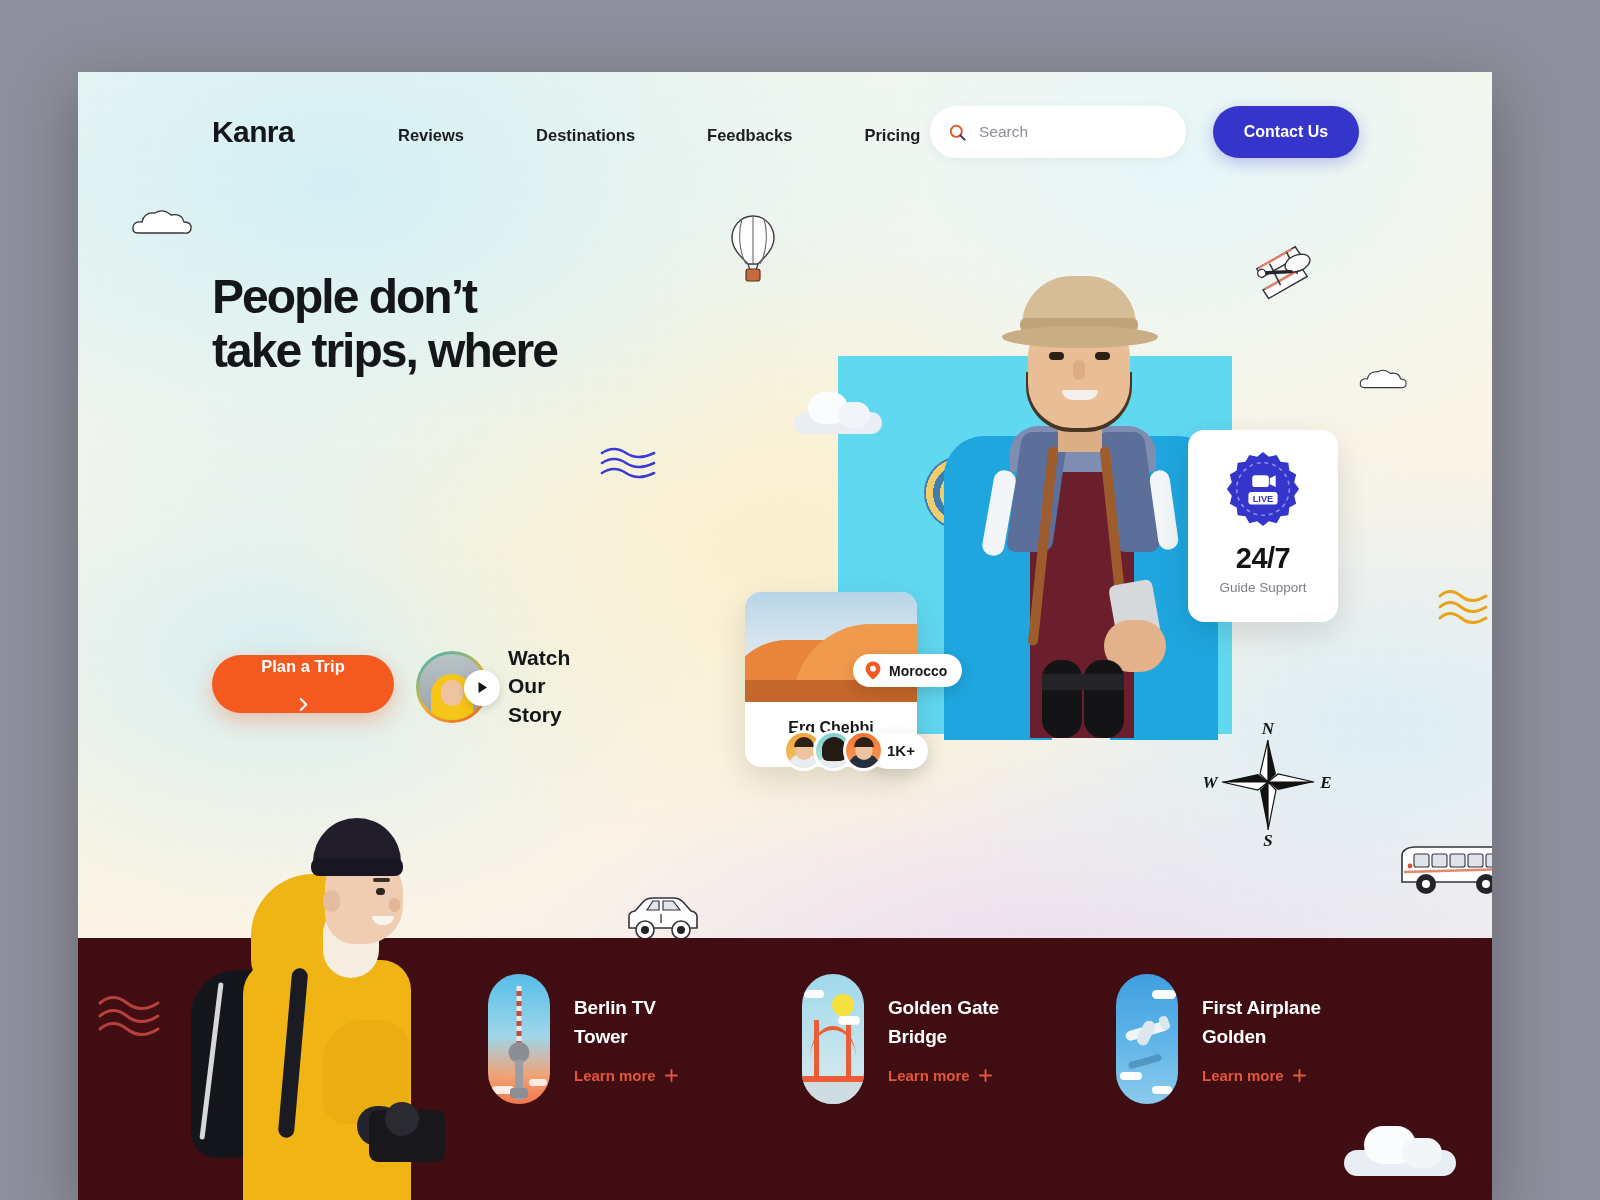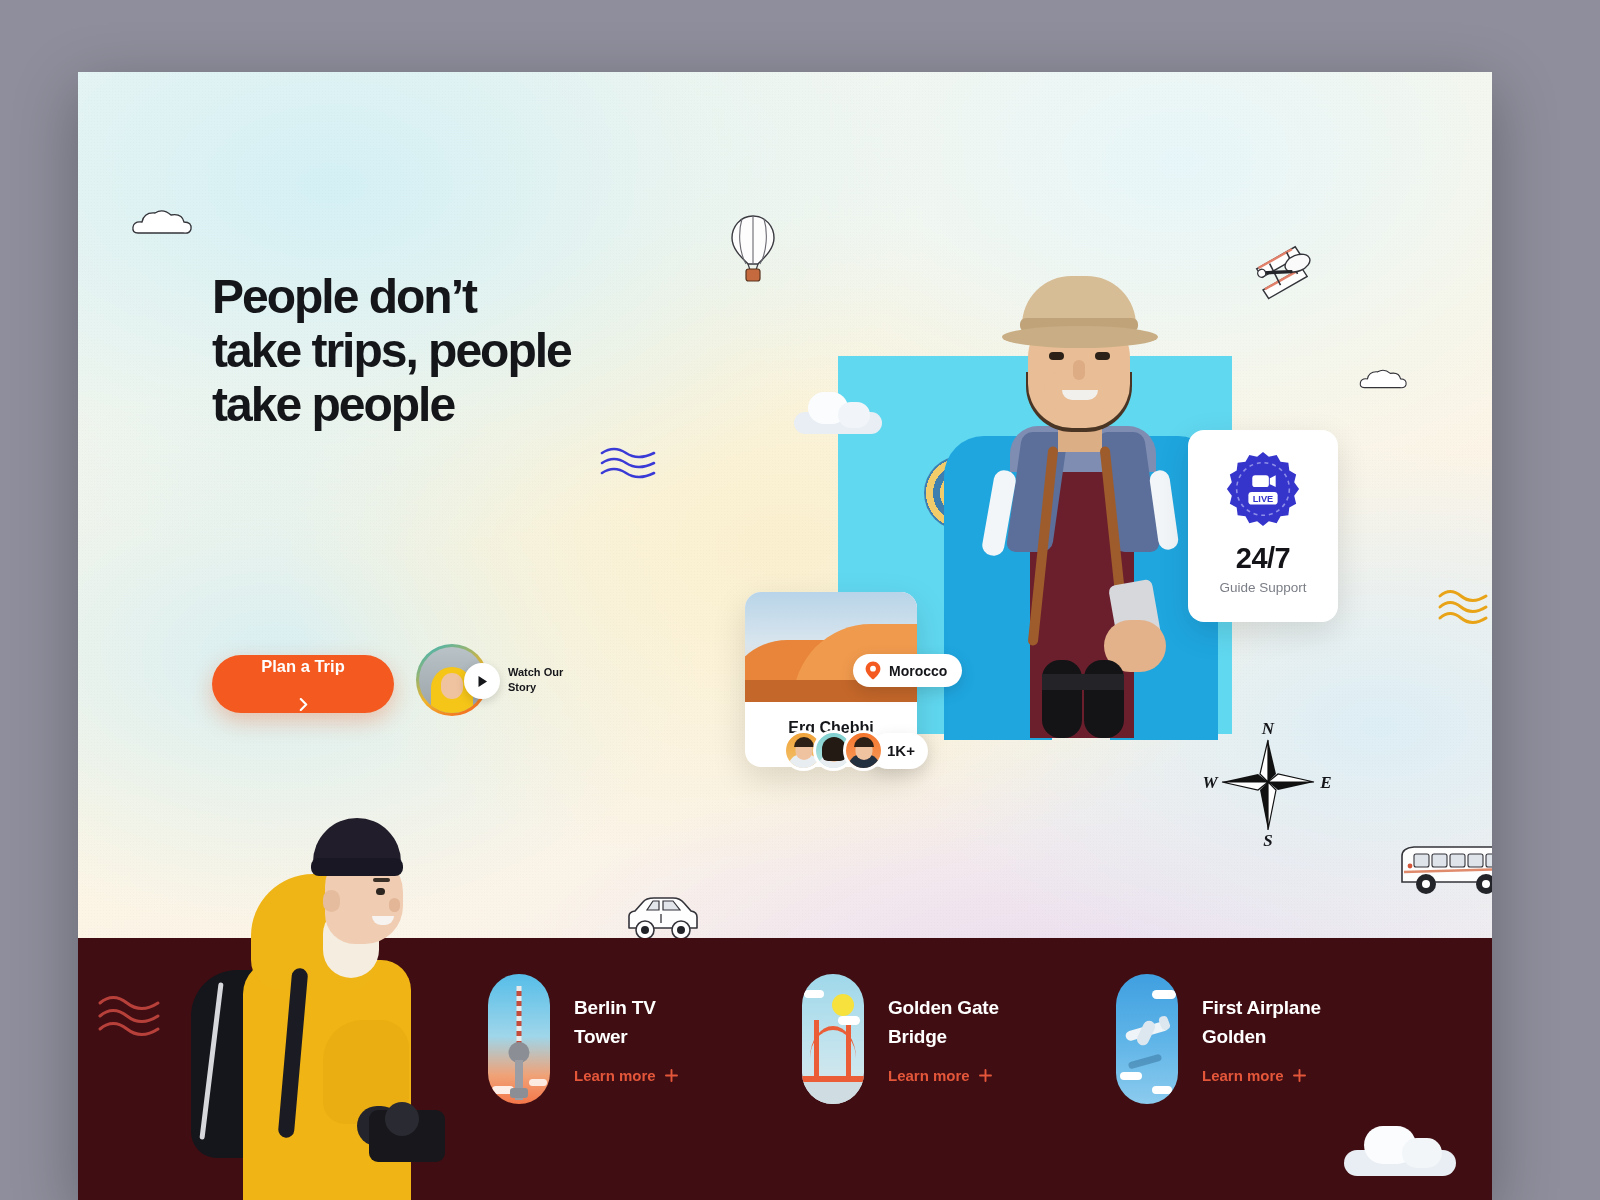--- a/index.html
+++ b/index.html
@@ -109,21 +109,21 @@
   #watch-avatar .face{
     position:absolute; left:22px; bottom:14px; width:22px; height:26px;
     background:#f0c3a0; border-radius:11px;
   }
   #play-badge{
     position:absolute; right:-12px; top:19px;
     width:36px; height:36px; border-radius:50%; background:#fff;
     display:flex; align-items:center; justify-content:center;
     box-shadow:0 3px 10px rgba(0,0,0,.15);
   }
-  #watch-text { font-size:11px; font-weight:700; line-height:1.35; color:#15161a; width:100px; }
+  #watch-text { font-size:21px; font-weight:700; line-height:1.35; color:#15161a; width:100px; }
 
   
   #cyan-panel {
     position:absolute; left:760px; top:284px; width:394px; height:378px;
     background:#60d8f0; z-index:5;
   }
   #hero-photo {
     position:absolute; left:840px; top:188px; width:320px; height:480px; z-index:10;
   }
   .hp { position:absolute; }
@@ -295,20 +295,40 @@
   #compass{ left:1120px; top:640px; }
   #wave-yellow{ left:1358px; top:512px; }
   #wave-red{ left:18px; top:918px; z-index:24; }
 </style>
 </head>
 <body>
 
 <div id="artboard">
   <div id="noise"></div>
 
+  <div id="nav">
+    <div id="logo">Kanra</div>
+
+    <div class="nav-links">
+      <div class="nav-link">Reviews</div>
+      <div class="nav-link">Destinations</div>
+      <div class="nav-link">Feedbacks</div>
+      <div class="nav-link">Pricing</div>
+    </div>
+
+    <div id="search-box">
+      <svg width="19" height="19" viewBox="0 0 24 24">
+        <circle cx="10.5" cy="10.5" r="7" fill="none" stroke="#e35a2a" stroke-width="2.4"></circle>
+        <line x1="15.6" y1="15.6" x2="21" y2="21" stroke="#2b2f66" stroke-width="2.4" stroke-linecap="round"></line>
+      </svg>
+      <input id="search-input" placeholder="Search" style="">
+    </div>
+
+    <button id="contact-btn">Contact Us</button>
+  </div>
 
   <svg class="doodle" id="cloud-a" width="66" height="34" viewBox="0 0 66 34">
     <path d="M8 26 Q2 26 3 20 Q4 14 12 15 Q14 5 25 6 Q33 1 41 8 Q52 6 54 15 Q62 15 61 22 Q60 27 53 26 Z" fill="#fff" stroke="#33333a" stroke-width="1.3" stroke-linejoin="round"></path>
   </svg>
   <svg class="doodle" id="cloud-b" width="52" height="27" viewBox="0 0 66 34">
     <path d="M8 26 Q2 26 3 20 Q4 14 12 15 Q14 5 25 6 Q33 1 41 8 Q52 6 54 15 Q62 15 61 22 Q60 27 53 26 Z" fill="#fff" stroke="#33333a" stroke-width="1.4" stroke-linejoin="round"></path>
   </svg>
 
   <svg class="doodle" id="balloon" width="54" height="74" viewBox="0 0 54 74">
     <path d="M27 4 C40 4 48 15 48 26 C48 37 38 46 32 52 L22 52 C16 46 6 37 6 26 C6 15 14 4 27 4 Z" fill="#fdfdfd" stroke="#3a3a40" stroke-width="1.4"></path>
@@ -383,22 +403,21 @@
     <path d="M70 118 L62 78 L70 70 Z" fill="#111"></path>
       <path d="M70 118 L78 78 L70 70 Z" fill="#fff" stroke="#111" stroke-width="1.2"></path>
     <path d="M24 70 L60 62 L70 70 Z" fill="#111"></path>
       <path d="M24 70 L60 78 L70 70 Z" fill="#fff" stroke="#111" stroke-width="1.2"></path>
     <path d="M116 70 L80 78 L70 70 Z" fill="#111"></path>
       <path d="M116 70 L80 62 L70 70 Z" fill="#fff" stroke="#111" stroke-width="1.2"></path>
   </svg>
 
   <div id="headline">
     <div>People don’t</div>
-    <div>take trips, people</div>
-    <div>take people</div>
+    <div>take trips, where</div>
   </div>
 
   <svg id="wave-blue" width="74" height="36" viewBox="0 0 74 36">
     <g fill="none" stroke="#3a3ad6" stroke-width="2.6" stroke-linecap="round">
       <path d="M4 9 Q16 1 28 9 T56 9"></path>
       <path d="M4 19 Q16 11 28 19 T56 19"></path>
       <path d="M4 29 Q16 21 28 29 T56 29"></path>
     </g>
   </svg>
 

